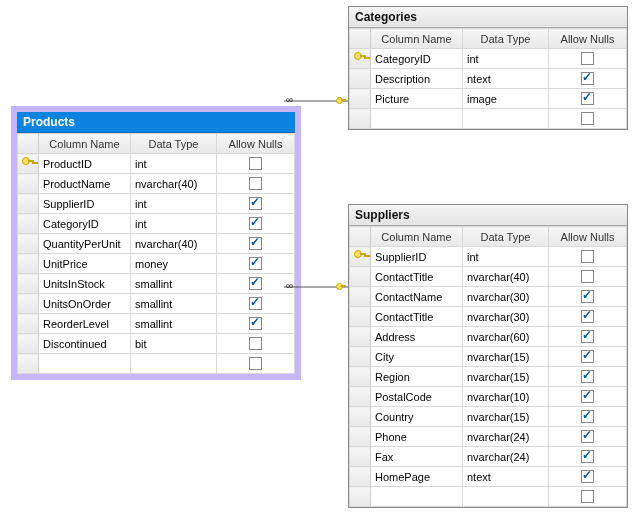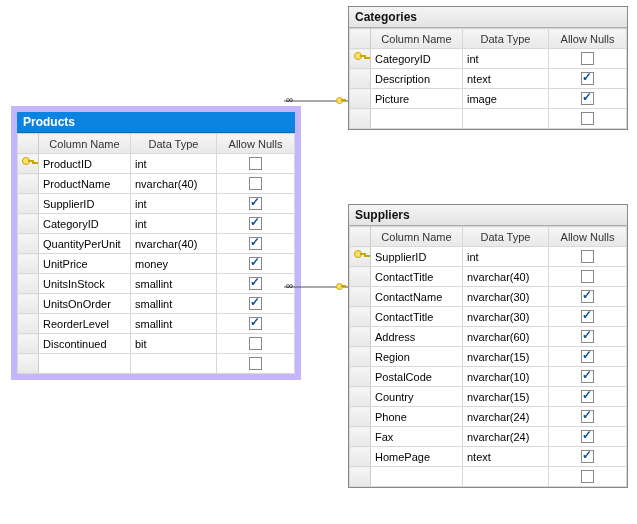--- a/index.html
+++ b/index.html
@@ -294,20 +294,26 @@
         <div class="cell nulls"><span class="chk checked"></span></div>
       </div>
       <div class="row">
         <div class="cell keycell"></div>
         <div class="cell colname">Address</div>
         <div class="cell datatype">nvarchar(60)</div>
         <div class="cell nulls"><span class="chk checked"></span></div>
       </div>
       <div class="row">
         <div class="cell keycell"></div>
+        <div class="cell colname">City</div>
+        <div class="cell datatype">nvarchar(15)</div>
+        <div class="cell nulls"><span class="chk checked"></span></div>
+      </div>
+      <div class="row">
+        <div class="cell keycell"></div>
         <div class="cell colname">Region</div>
         <div class="cell datatype">nvarchar(15)</div>
         <div class="cell nulls"><span class="chk checked"></span></div>
       </div>
       <div class="row">
         <div class="cell keycell"></div>
         <div class="cell colname">PostalCode</div>
         <div class="cell datatype">nvarchar(10)</div>
         <div class="cell nulls"><span class="chk checked"></span></div>
       </div>

